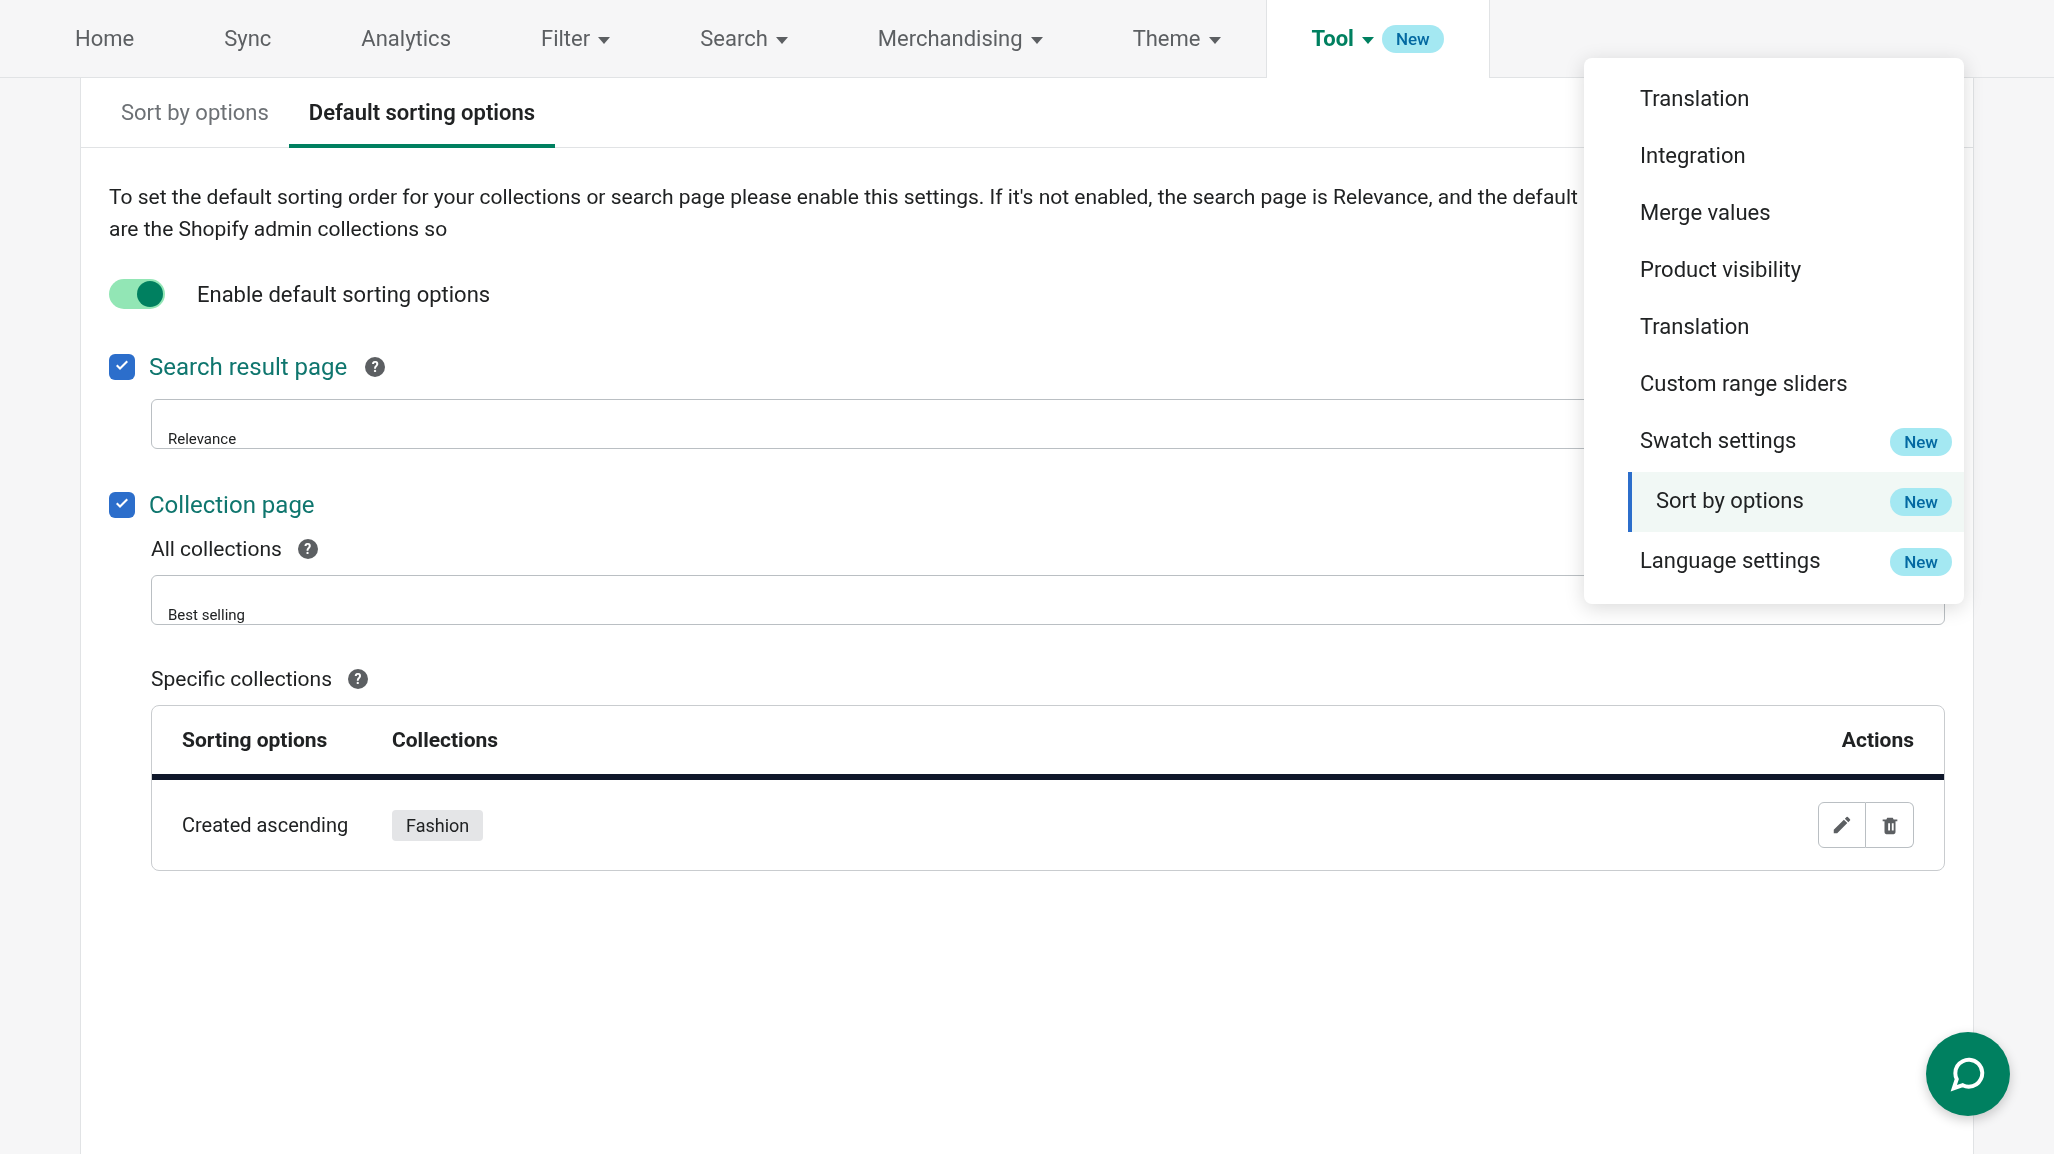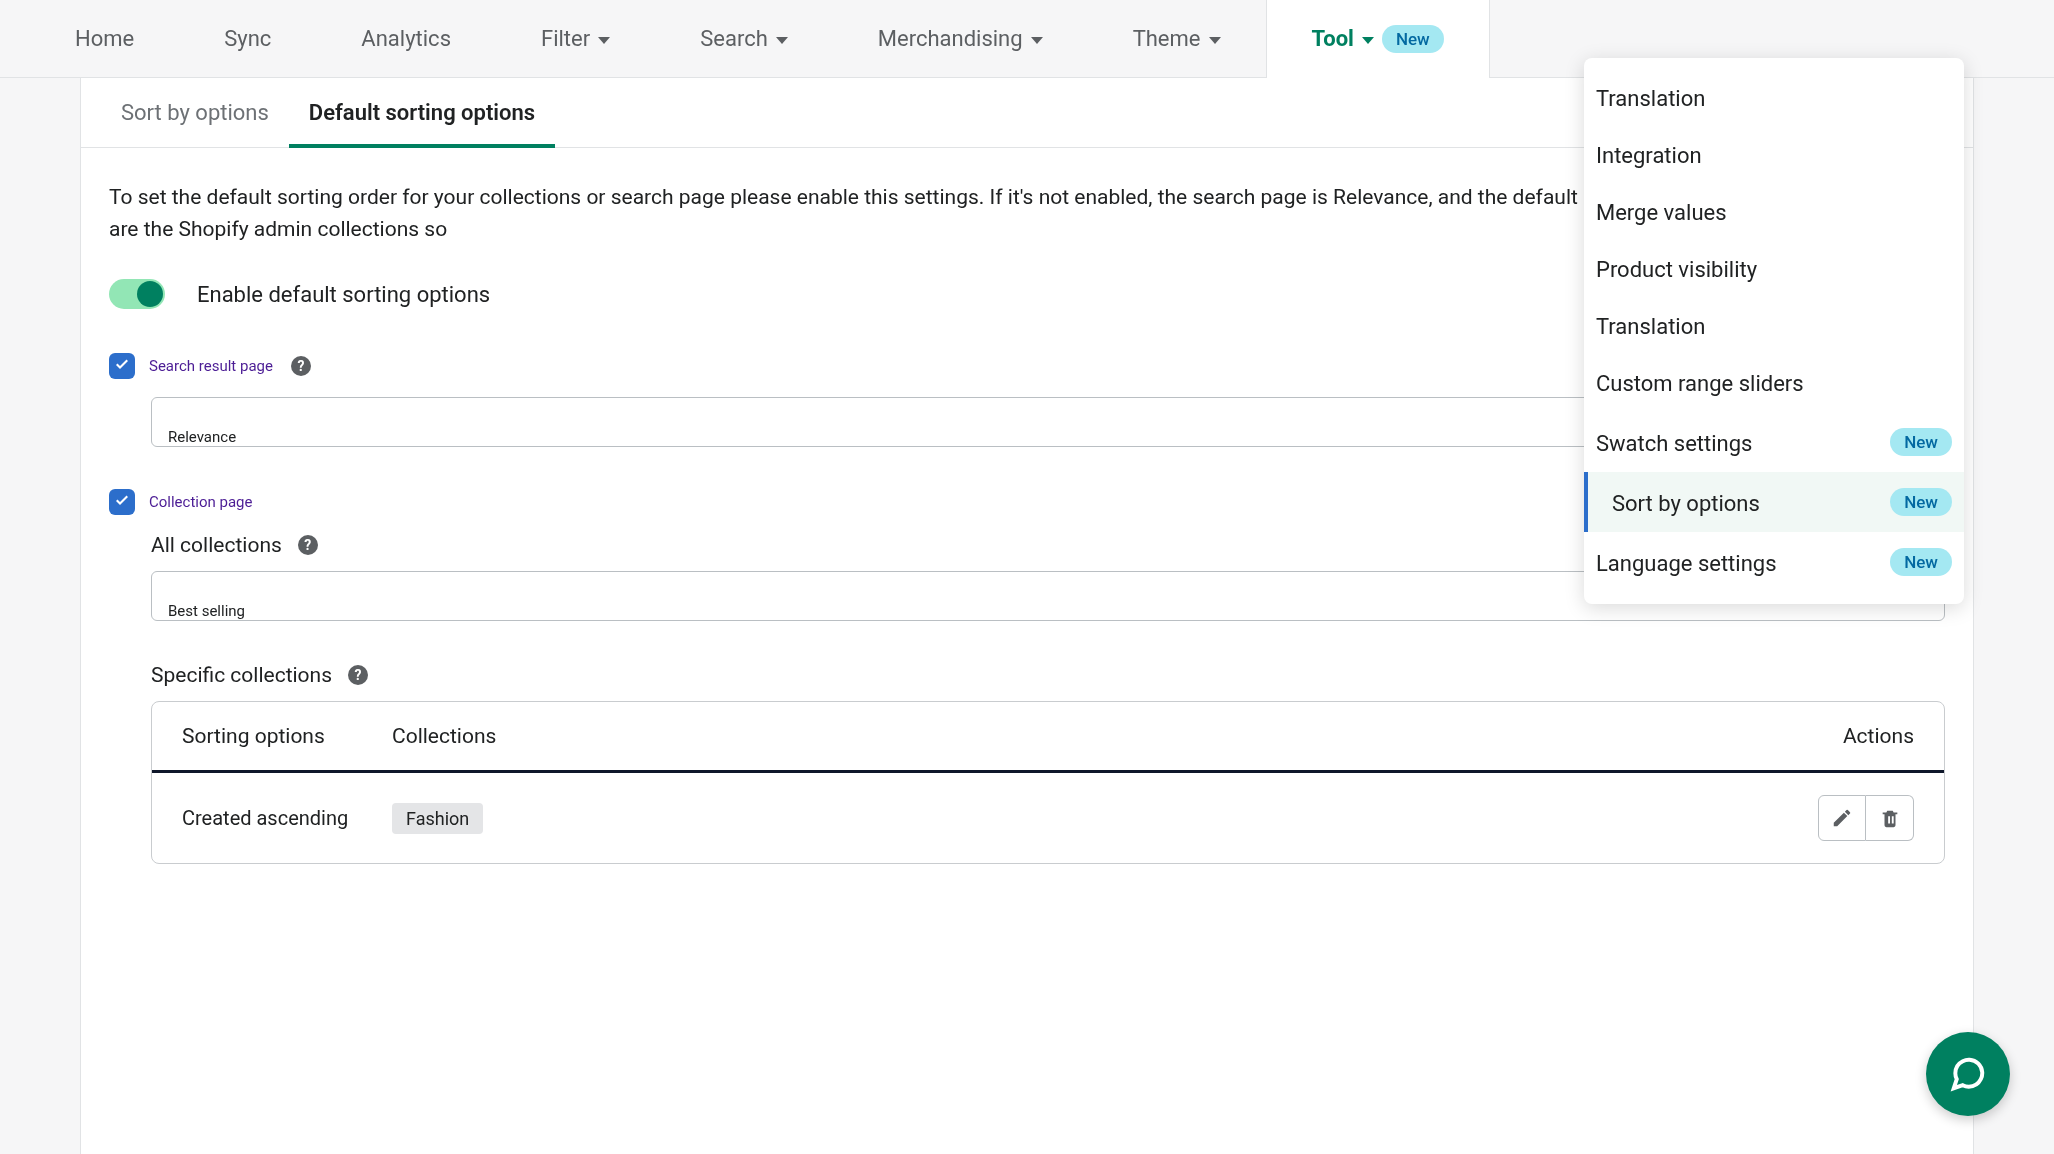--- a/index.html
+++ b/index.html
@@ -66,24 +66,25 @@
       background: #fff;
       border-radius: 8px;
       box-shadow: 0 4px 20px rgba(0,0,0,0.15);
       padding: 12px 0;
       z-index: 100;
     }
     .dropdown-item {
       padding: 16px 12px;
       display: flex;
       justify-content: space-between;
-      align-items: flex-end;
+      align-items: flex-start;
       font-size: 22px;
       color: #202223;
       cursor: pointer;
+      margin-left: 44px;
     }
     .dropdown-item.active {
       background: #f1f8f5;
       border-left: 4px solid #2c6ecb;
       padding-left: 24px;
     }
     .container {
       background: #fff;
       margin: 0 80px;
       border-left: 1px solid #e1e3e5;
@@ -166,22 +167,22 @@
       align-items: center;
       justify-content: center;
       cursor: pointer;
     }
     .checkbox svg {
       width: 16px;
       height: 16px;
       fill: #fff;
     }
     .section-label {
-      font-size: 15px;
-      color: #4c1d95;
+      font-size: 24px;
+      color: #0f766e;
     }
     .help-icon {
       width: 20px;
       height: 20px;
       border-radius: 50%;
       background: #5c5f62;
       color: #fff;
       display: inline-flex;
       align-items: center;
       justify-content: center;
@@ -213,22 +214,22 @@
     }
     .table-box {
       margin-left: 42px;
       border: 1px solid #c9cccf;
       border-radius: 8px;
       overflow: hidden;
     }
     .table-header {
       display: flex;
       padding: 22px 30px;
-      border-bottom: 3px solid #0f172a;
-      font-weight: 400;
+      border-bottom: 6px solid #0f172a;
+      font-weight: 700;
       font-size: 21px;
       align-items: flex-end;
     }
     .table-row {
       display: flex;
       padding: 22px 30px;
       align-items: center;
     }
     .col-sorting { width: 210px; }
     .col-collections { flex: 1; }

